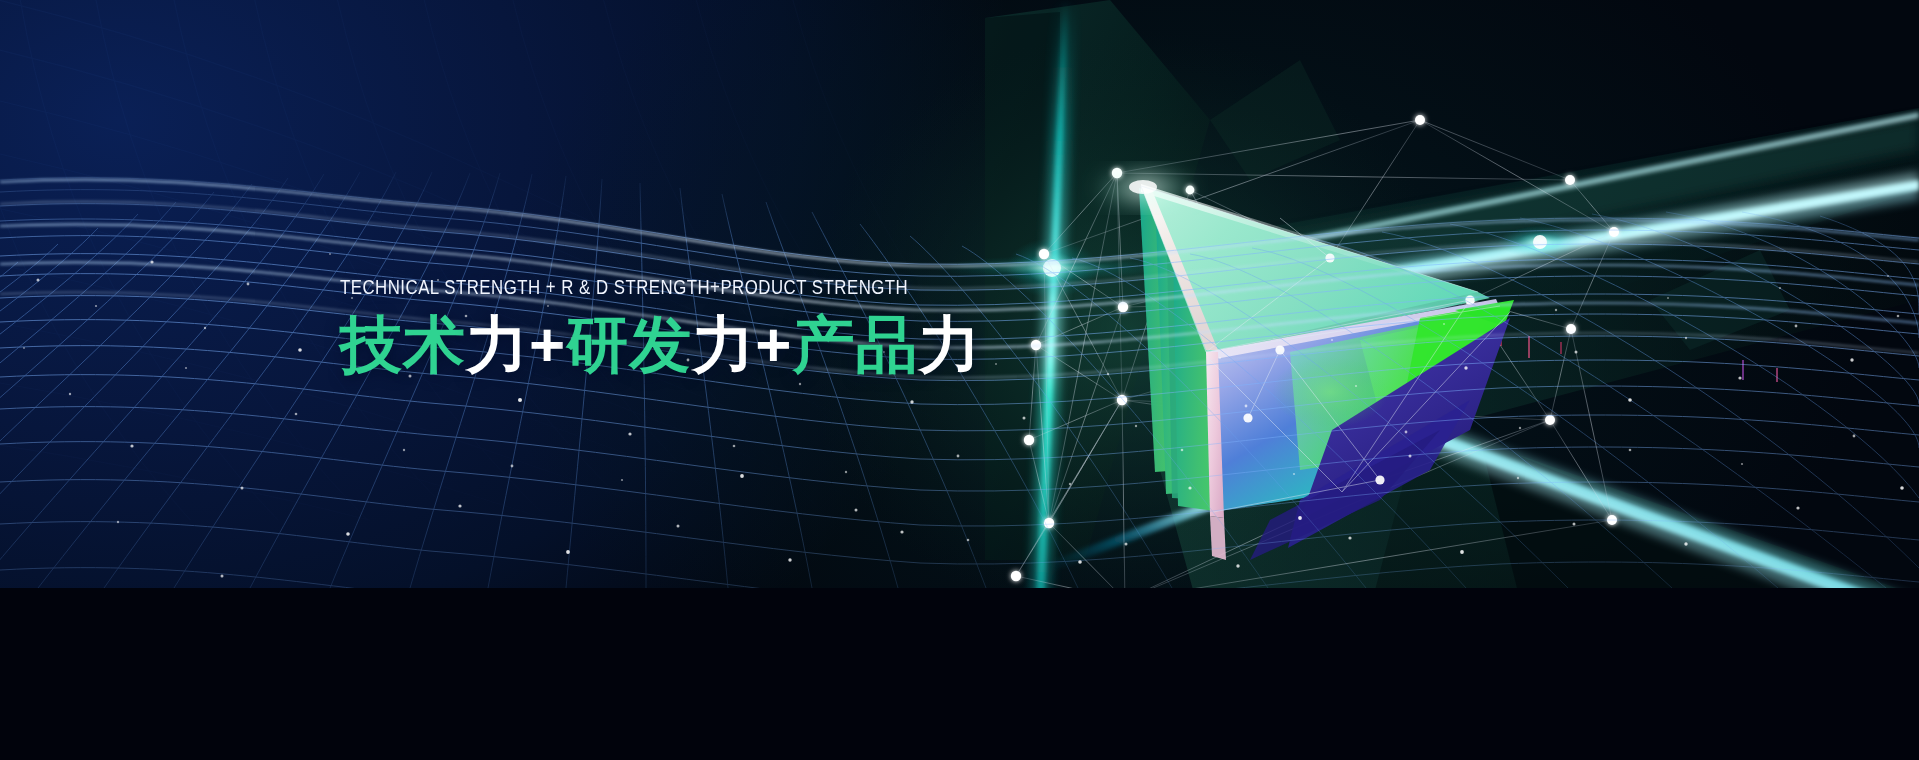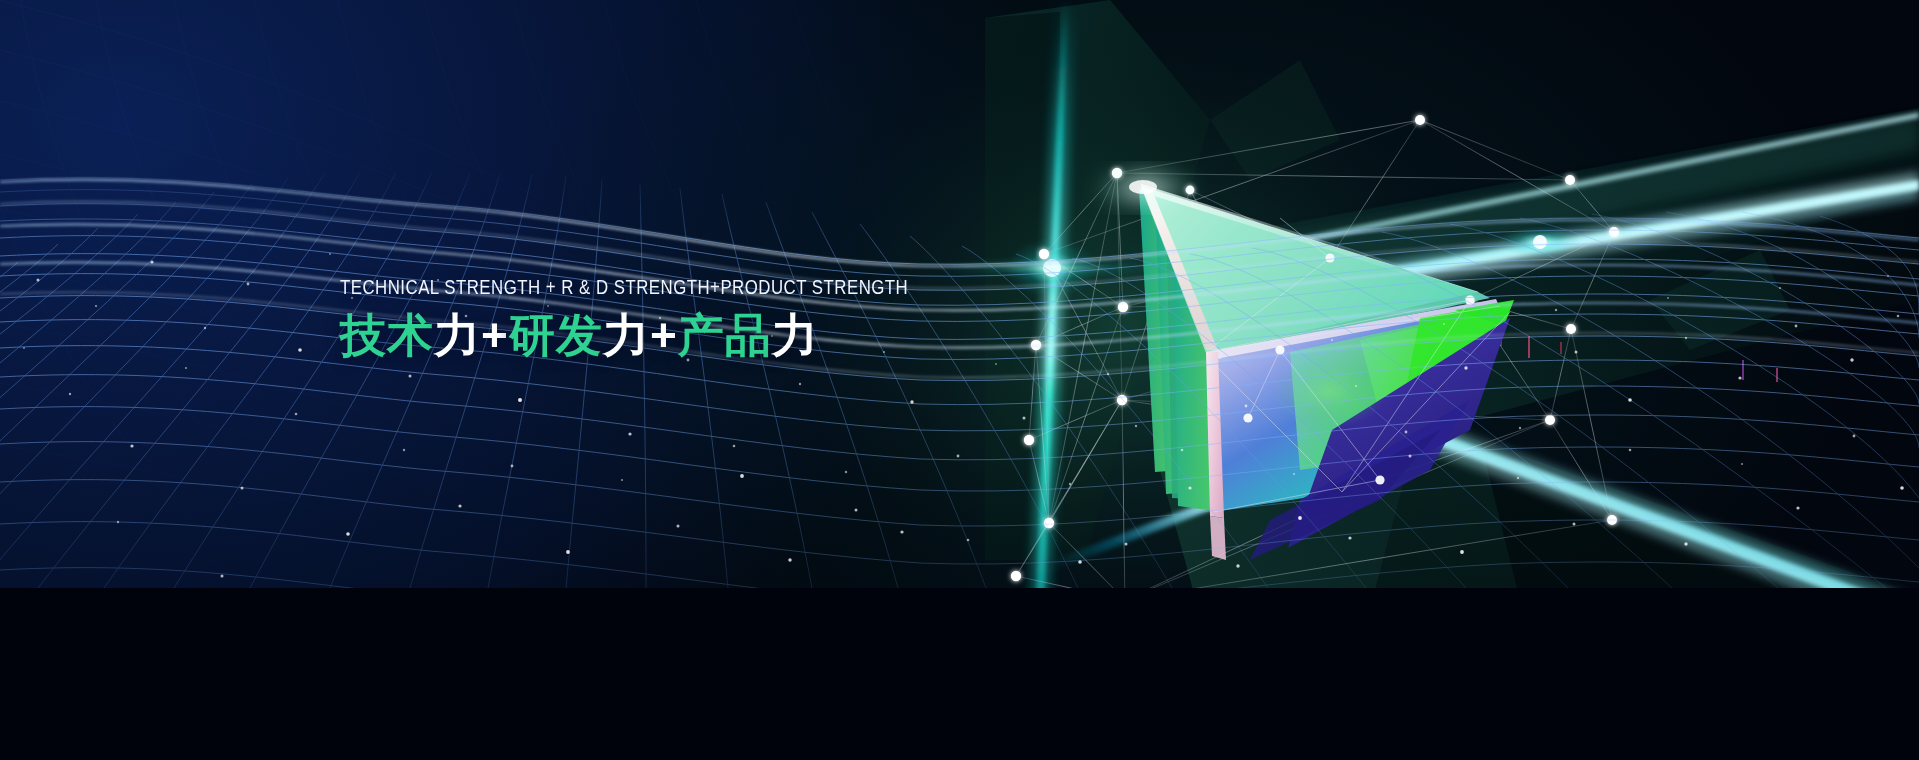--- a/index.html
+++ b/index.html
@@ -61,21 +61,21 @@
     color:#f2f6ff;
     white-space:nowrap;
     font-weight:400;
     transform:scaleX(.82);
     transform-origin:left center;
     text-shadow:0 0 10px rgba(10,30,70,.8);
     line-height:1.1;
   }
   .headline{
     margin-top:9px;
-    font-size:46px;
+    font-size:62px;
     font-weight:bold;
     letter-spacing:1px;
     line-height:1.18;
     white-space:nowrap;
     color:#ffffff;
     text-shadow:0 2px 14px rgba(0,12,40,.85);
   }
 </style>
 </head>
 <body>

